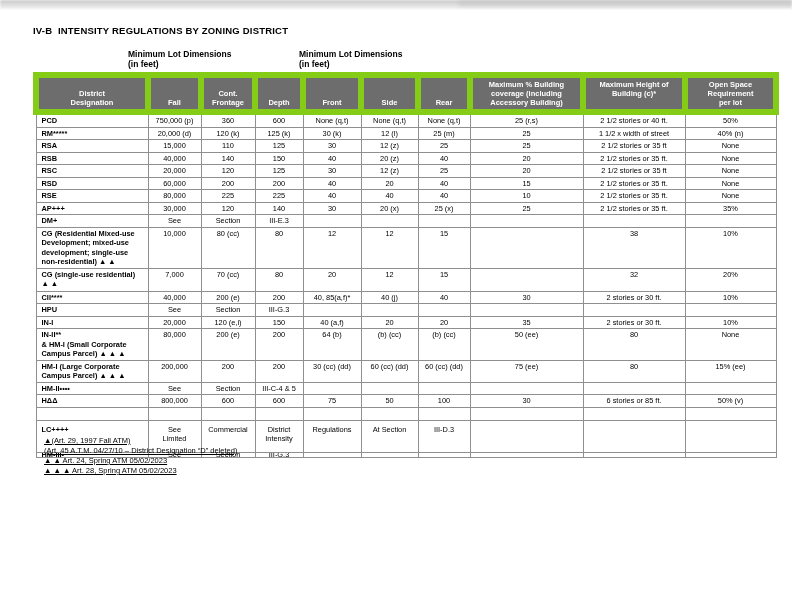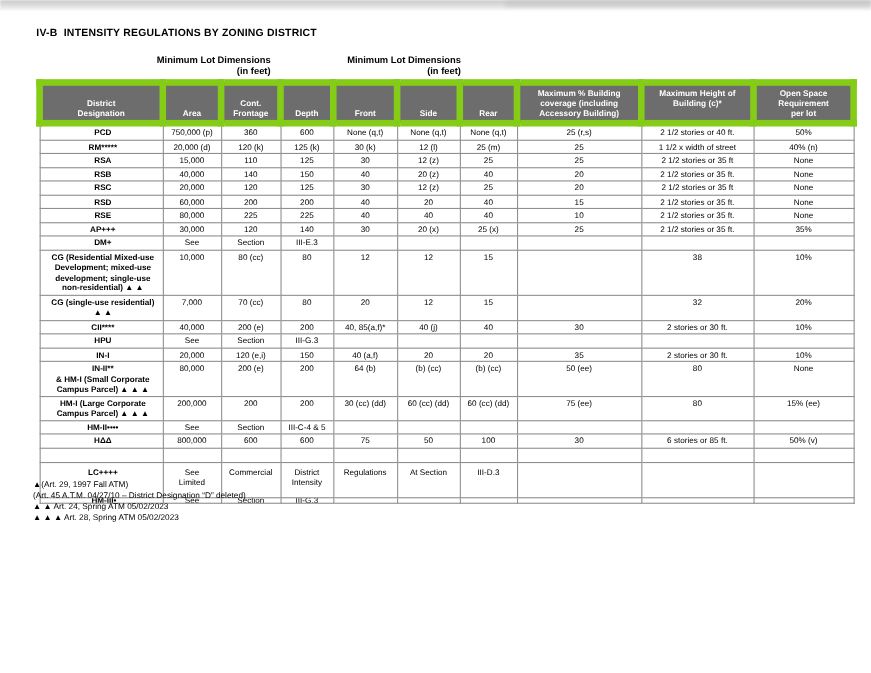--- a/index.html
+++ b/index.html
@@ -14,21 +14,21 @@
   }
   .scan-band2 {
     position:absolute; top:0; left:58%; width:42%; height:6px;
     background:#c4c4c4; filter:blur(2px); opacity:.6;
   }
   .title {
     position:absolute; left:33px; top:25px;
     font-size:9.5px; font-weight:bold; letter-spacing:.2px; white-space:pre;
   }
   .group-header {
-    position:absolute; top:49px; text-align:right;
+    position:absolute; top:49px; text-align:left;
     font-weight:bold; font-size:8.5px; line-height:10px;
   }
   #gh1 { left:128px; width:118px; }
   #gh2 { left:299px; width:120px; }
 
   table.zoning {
     position:absolute; left:33px; top:72px; width:740px;
     border-collapse:collapse; table-layout:fixed;
     border:1px solid #8f8f8f;
   }
@@ -40,32 +40,32 @@
   }
   thead tr { height:33px; }
   th.va-bottom { vertical-align:bottom; }
   th.va-top { vertical-align:top; }
   table.zoning td {
     border:1px solid #8f8f8f;
     font-size:7.4px; line-height:9.5px; height:9px;
     padding:1px 2px; text-align:center; vertical-align:top;
     white-space:pre-line; overflow:hidden;
   }
-  table.zoning td.c0 { text-align:center; font-weight:bold; padding-left:5px; }
+  table.zoning td.c0 { text-align:left; font-weight:bold; padding-left:5px; }
   
   tbody tr:nth-child(11) td { padding-bottom:2px; }      
   tbody tr:nth-child(12) td { padding-bottom:1px; }      
   tbody tr:nth-child(19) td { padding-bottom:2px; }      
   tbody tr:nth-child(20) td { padding-top:4px; padding-bottom:8px;margin-top:38px; } 
   tbody tr:nth-child(21) td { height:4px; line-height:4px; padding:0; } 
   tbody tr:nth-child(22) td { padding-bottom:18px;margin-left:16px; }      
 
   .footnotes {
-    position:absolute; left:30px; top:436px;
-    font-size:7.5px; line-height:10px;
+    position:absolute; left:44px; top:436px;
+    font-size:7.5px; line-height:10px;text-decoration:underline;
   }
   .footer-left  { position:absolute; left:63px;  top:548px; font-size:9.5px; }
   .footer-right { position:absolute; right:37px; top:548px; font-size:9.5px; }
 </style>
 </head>
 <body>
 
 <div class="page">
   <div class="scan-band"></div>
   <div class="scan-band2"></div>
@@ -91,21 +91,21 @@
         <col style="width:57px">
       <col style="width:52px">
         <col style="width:113px">
         <col style="width:102px">
       <col style="width:91px">
     </colgroup>
     <thead>
       <tr id="header-row">
           <th class="va-bottom">District
 Designation</th>
-          <th class="va-bottom">Area</th>
+          <th class="va-bottom">Fall</th>
           <th class="va-bottom">Cont.
 Frontage</th>
           <th class="va-bottom">Depth</th>
           <th class="va-bottom">Front</th>
           <th class="va-bottom">Side</th>
           <th class="va-bottom">Rear</th>
           <th class="va-top">Maximum % Building
 coverage (including
 Accessory Building)</th>
           <th class="va-top">Maximum Height of

